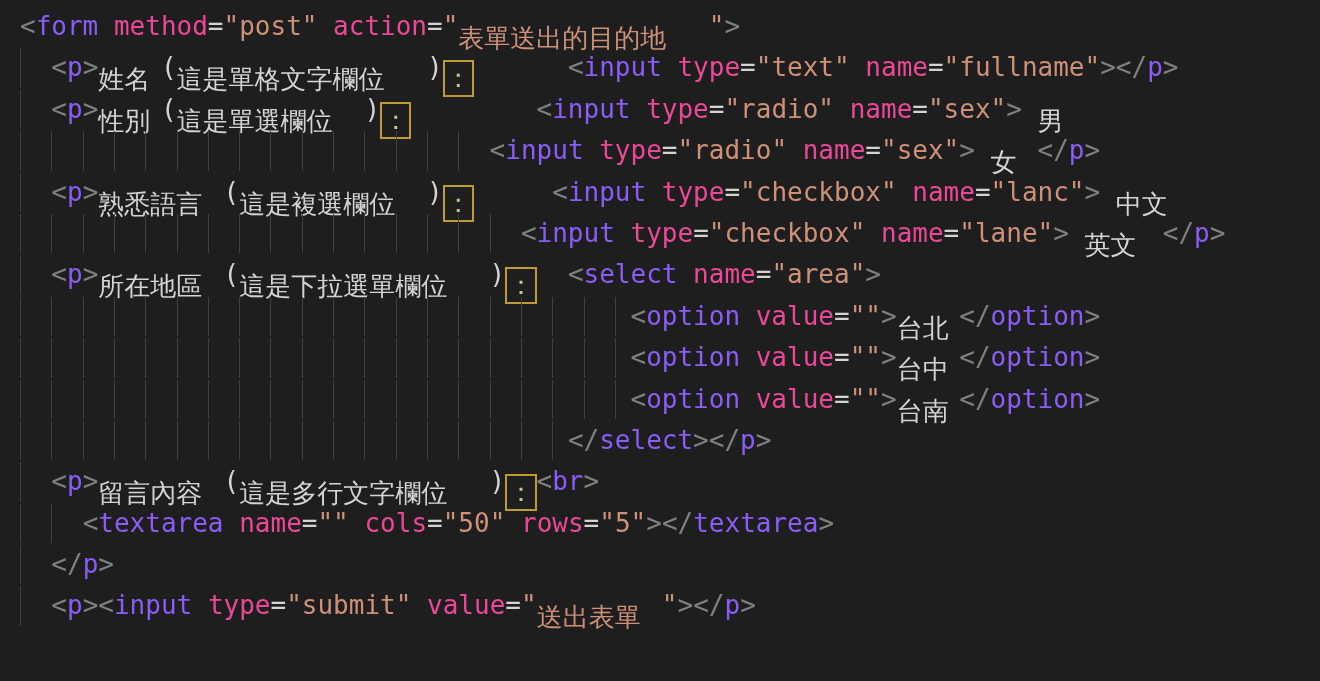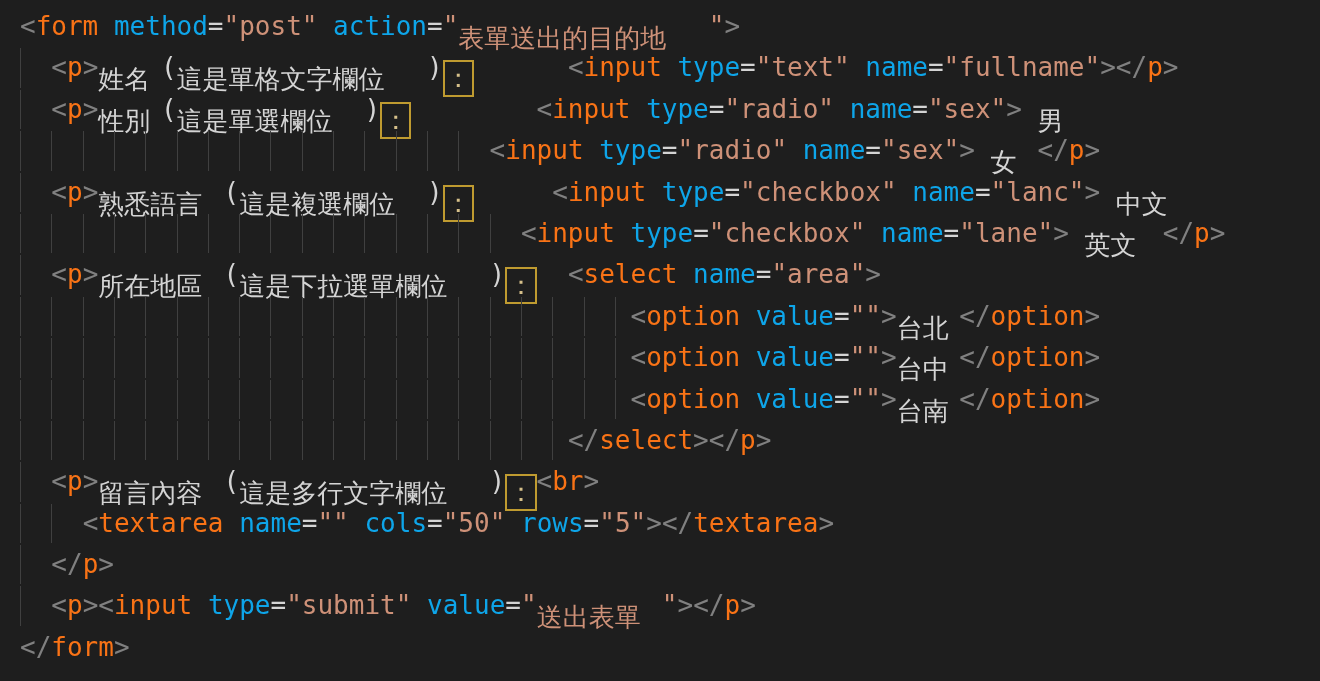--- a/index.html
+++ b/index.html
@@ -25,22 +25,22 @@
     white-space: pre;
     color: #d4d4d4;
   }
   .guide {
     position: absolute;
     top: 1px; bottom: 1px;
     width: 1px;
     background: #404040;
   }
   .tk-p { color: #808080; }
-  .tk-t { color: #f97316; }
-  .tk-a { color: #0ea5e9; }
+  .tk-t { color: #8b5cf6; }
+  .tk-a { color: #ec4899; }
   .tk-s, .tk-sc { color: #ce9178; }
   .tk-x, .tk-c { color: #d4d4d4; }
   .tk-c, .tk-sc {
     display: inline-block;
     overflow: visible;
     vertical-align: top;
     margin-top: 12px;
   }
   .tk-b {
     display: inline-block;
@@ -66,14 +66,13 @@
     <div class="line"><span class="guide" style="left: 0ch;"></span><span class="guide" style="left: 2ch;"></span><span class="guide" style="left: 4ch;"></span><span class="guide" style="left: 6ch;"></span><span class="guide" style="left: 8ch;"></span><span class="guide" style="left: 10ch;"></span><span class="guide" style="left: 12ch;"></span><span class="guide" style="left: 14ch;"></span><span class="guide" style="left: 16ch;"></span><span class="guide" style="left: 18ch;"></span><span class="guide" style="left: 20ch;"></span><span class="guide" style="left: 22ch;"></span><span class="guide" style="left: 24ch;"></span><span class="guide" style="left: 26ch;"></span><span class="guide" style="left: 28ch;"></span><span class="guide" style="left: 30ch;"></span><span>                                </span><span class="tk-p">&lt;</span><span class="tk-t">input</span><span class="tk-x"> </span><span class="tk-a">type</span><span class="tk-x">=</span><span class="tk-s">"checkbox"</span><span class="tk-x"> </span><span class="tk-a">name</span><span class="tk-x">=</span><span class="tk-s">"lane"</span><span class="tk-p">&gt;</span><span class="tk-x"> </span><span class="tk-c" style="width: 4ch;">英文</span><span class="tk-x"> </span><span class="tk-p">&lt;/</span><span class="tk-t">p</span><span class="tk-p">&gt;</span></div>
     <div class="line"><span class="guide" style="left: 0ch;"></span><span>  </span><span class="tk-p">&lt;</span><span class="tk-t">p</span><span class="tk-p">&gt;</span><span class="tk-c" style="width: 8ch;">所在地區</span><span class="tk-x">(</span><span class="tk-c" style="width: 16ch;">這是下拉選單欄位</span><span class="tk-x">)</span><span class="tk-b">：</span><span class="tk-x">  </span><span class="tk-p">&lt;</span><span class="tk-t">select</span><span class="tk-x"> </span><span class="tk-a">name</span><span class="tk-x">=</span><span class="tk-s">"area"</span><span class="tk-p">&gt;</span></div>
     <div class="line"><span class="guide" style="left: 0ch;"></span><span class="guide" style="left: 2ch;"></span><span class="guide" style="left: 4ch;"></span><span class="guide" style="left: 6ch;"></span><span class="guide" style="left: 8ch;"></span><span class="guide" style="left: 10ch;"></span><span class="guide" style="left: 12ch;"></span><span class="guide" style="left: 14ch;"></span><span class="guide" style="left: 16ch;"></span><span class="guide" style="left: 18ch;"></span><span class="guide" style="left: 20ch;"></span><span class="guide" style="left: 22ch;"></span><span class="guide" style="left: 24ch;"></span><span class="guide" style="left: 26ch;"></span><span class="guide" style="left: 28ch;"></span><span class="guide" style="left: 30ch;"></span><span class="guide" style="left: 32ch;"></span><span class="guide" style="left: 34ch;"></span><span class="guide" style="left: 36ch;"></span><span class="guide" style="left: 38ch;"></span><span>                                       </span><span class="tk-p">&lt;</span><span class="tk-t">option</span><span class="tk-x"> </span><span class="tk-a">value</span><span class="tk-x">=</span><span class="tk-s">""</span><span class="tk-p">&gt;</span><span class="tk-c" style="width: 4ch;">台北</span><span class="tk-p">&lt;/</span><span class="tk-t">option</span><span class="tk-p">&gt;</span></div>
     <div class="line"><span class="guide" style="left: 0ch;"></span><span class="guide" style="left: 2ch;"></span><span class="guide" style="left: 4ch;"></span><span class="guide" style="left: 6ch;"></span><span class="guide" style="left: 8ch;"></span><span class="guide" style="left: 10ch;"></span><span class="guide" style="left: 12ch;"></span><span class="guide" style="left: 14ch;"></span><span class="guide" style="left: 16ch;"></span><span class="guide" style="left: 18ch;"></span><span class="guide" style="left: 20ch;"></span><span class="guide" style="left: 22ch;"></span><span class="guide" style="left: 24ch;"></span><span class="guide" style="left: 26ch;"></span><span class="guide" style="left: 28ch;"></span><span class="guide" style="left: 30ch;"></span><span class="guide" style="left: 32ch;"></span><span class="guide" style="left: 34ch;"></span><span class="guide" style="left: 36ch;"></span><span class="guide" style="left: 38ch;"></span><span>                                       </span><span class="tk-p">&lt;</span><span class="tk-t">option</span><span class="tk-x"> </span><span class="tk-a">value</span><span class="tk-x">=</span><span class="tk-s">""</span><span class="tk-p">&gt;</span><span class="tk-c" style="width: 4ch;">台中</span><span class="tk-p">&lt;/</span><span class="tk-t">option</span><span class="tk-p">&gt;</span></div>
     <div class="line"><span class="guide" style="left: 0ch;"></span><span class="guide" style="left: 2ch;"></span><span class="guide" style="left: 4ch;"></span><span class="guide" style="left: 6ch;"></span><span class="guide" style="left: 8ch;"></span><span class="guide" style="left: 10ch;"></span><span class="guide" style="left: 12ch;"></span><span class="guide" style="left: 14ch;"></span><span class="guide" style="left: 16ch;"></span><span class="guide" style="left: 18ch;"></span><span class="guide" style="left: 20ch;"></span><span class="guide" style="left: 22ch;"></span><span class="guide" style="left: 24ch;"></span><span class="guide" style="left: 26ch;"></span><span class="guide" style="left: 28ch;"></span><span class="guide" style="left: 30ch;"></span><span class="guide" style="left: 32ch;"></span><span class="guide" style="left: 34ch;"></span><span class="guide" style="left: 36ch;"></span><span class="guide" style="left: 38ch;"></span><span>                                       </span><span class="tk-p">&lt;</span><span class="tk-t">option</span><span class="tk-x"> </span><span class="tk-a">value</span><span class="tk-x">=</span><span class="tk-s">""</span><span class="tk-p">&gt;</span><span class="tk-c" style="width: 4ch;">台南</span><span class="tk-p">&lt;/</span><span class="tk-t">option</span><span class="tk-p">&gt;</span></div>
     <div class="line"><span class="guide" style="left: 0ch;"></span><span class="guide" style="left: 2ch;"></span><span class="guide" style="left: 4ch;"></span><span class="guide" style="left: 6ch;"></span><span class="guide" style="left: 8ch;"></span><span class="guide" style="left: 10ch;"></span><span class="guide" style="left: 12ch;"></span><span class="guide" style="left: 14ch;"></span><span class="guide" style="left: 16ch;"></span><span class="guide" style="left: 18ch;"></span><span class="guide" style="left: 20ch;"></span><span class="guide" style="left: 22ch;"></span><span class="guide" style="left: 24ch;"></span><span class="guide" style="left: 26ch;"></span><span class="guide" style="left: 28ch;"></span><span class="guide" style="left: 30ch;"></span><span class="guide" style="left: 32ch;"></span><span class="guide" style="left: 34ch;"></span><span>                                   </span><span class="tk-p">&lt;/</span><span class="tk-t">select</span><span class="tk-p">&gt;</span><span class="tk-p">&lt;/</span><span class="tk-t">p</span><span class="tk-p">&gt;</span></div>
     <div class="line"><span class="guide" style="left: 0ch;"></span><span>  </span><span class="tk-p">&lt;</span><span class="tk-t">p</span><span class="tk-p">&gt;</span><span class="tk-c" style="width: 8ch;">留言內容</span><span class="tk-x">(</span><span class="tk-c" style="width: 16ch;">這是多行文字欄位</span><span class="tk-x">)</span><span class="tk-b">：</span><span class="tk-p">&lt;</span><span class="tk-t">br</span><span class="tk-p">&gt;</span></div>
     <div class="line"><span class="guide" style="left: 0ch;"></span><span class="guide" style="left: 2ch;"></span><span>    </span><span class="tk-p">&lt;</span><span class="tk-t">textarea</span><span class="tk-x"> </span><span class="tk-a">name</span><span class="tk-x">=</span><span class="tk-s">""</span><span class="tk-x"> </span><span class="tk-a">cols</span><span class="tk-x">=</span><span class="tk-s">"50"</span><span class="tk-x"> </span><span class="tk-a">rows</span><span class="tk-x">=</span><span class="tk-s">"5"</span><span class="tk-p">&gt;</span><span class="tk-p">&lt;/</span><span class="tk-t">textarea</span><span class="tk-p">&gt;</span></div>
     <div class="line"><span class="guide" style="left: 0ch;"></span><span>  </span><span class="tk-p">&lt;/</span><span class="tk-t">p</span><span class="tk-p">&gt;</span></div>
     <div class="line"><span class="guide" style="left: 0ch;"></span><span>  </span><span class="tk-p">&lt;</span><span class="tk-t">p</span><span class="tk-p">&gt;</span><span class="tk-p">&lt;</span><span class="tk-t">input</span><span class="tk-x"> </span><span class="tk-a">type</span><span class="tk-x">=</span><span class="tk-s">"submit"</span><span class="tk-x"> </span><span class="tk-a">value</span><span class="tk-x">=</span><span class="tk-s">"</span><span class="tk-sc" style="width: 8ch;">送出表單</span><span class="tk-s">"</span><span class="tk-p">&gt;</span><span class="tk-p">&lt;/</span><span class="tk-t">p</span><span class="tk-p">&gt;</span></div>
-    <div class="line"><span class="tk-p">&lt;/</span><span class="tk-t">form</span><span class="tk-p">&gt;</span></div>
   </div>
 
 </body></html>

